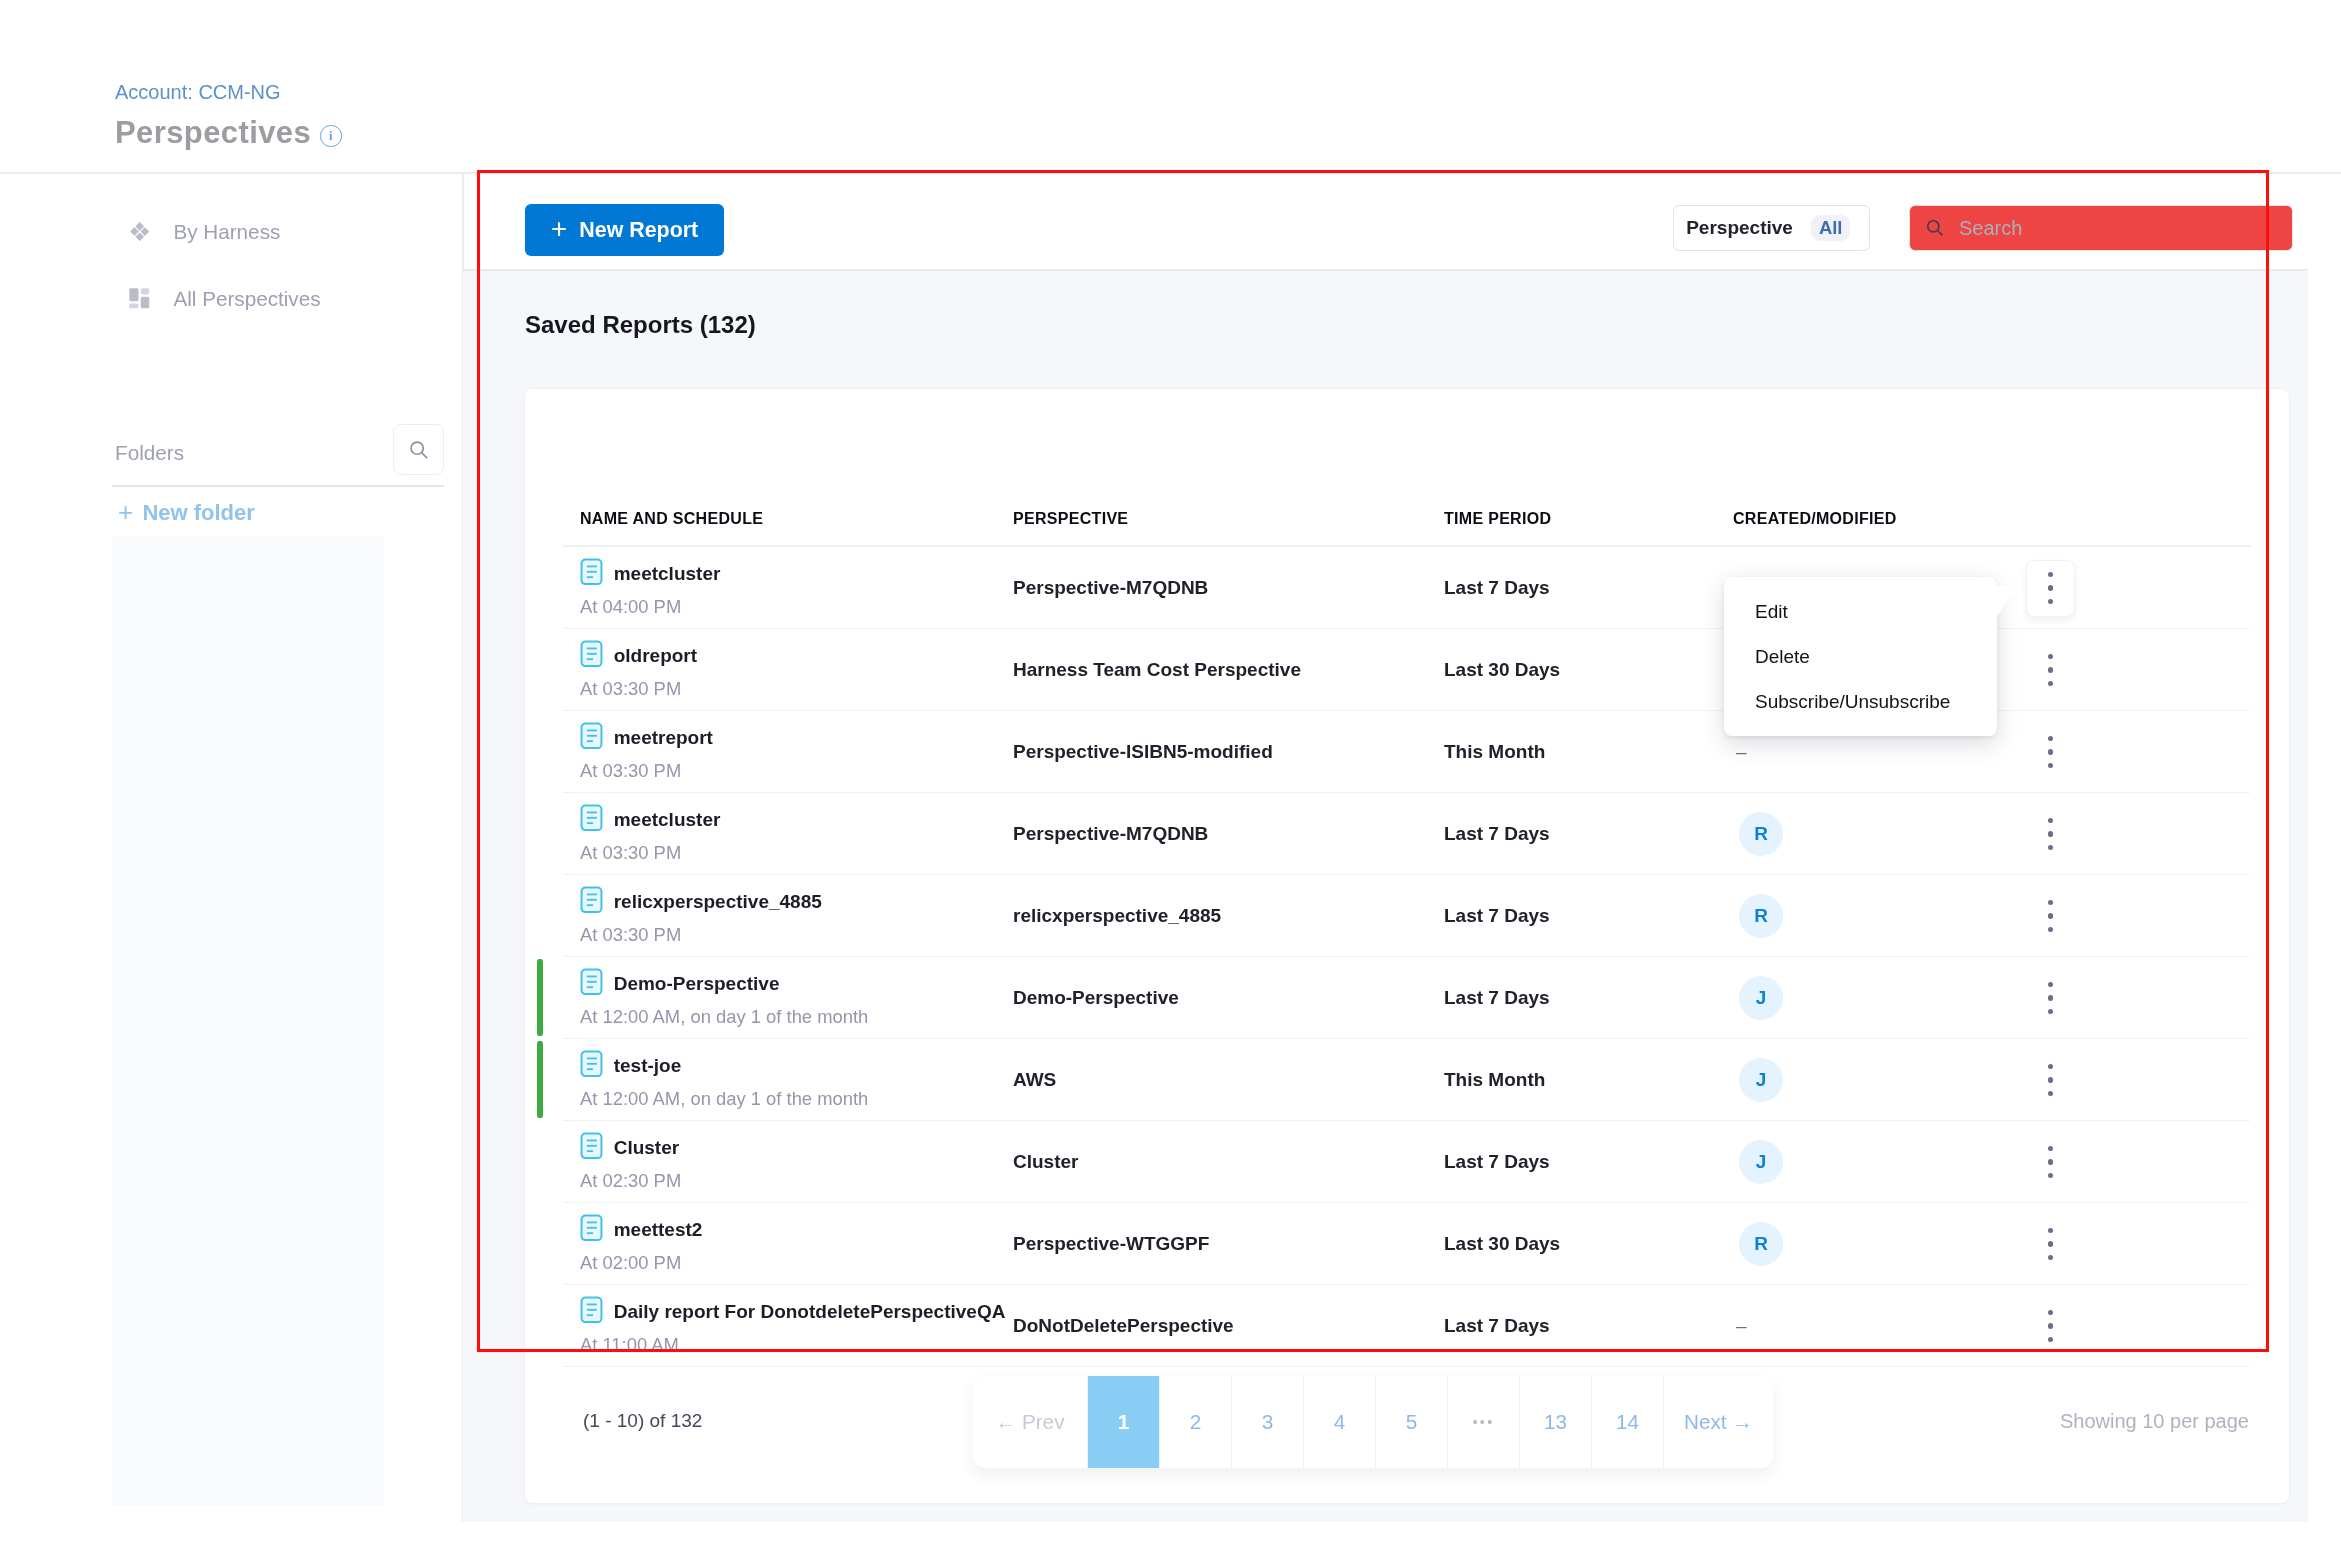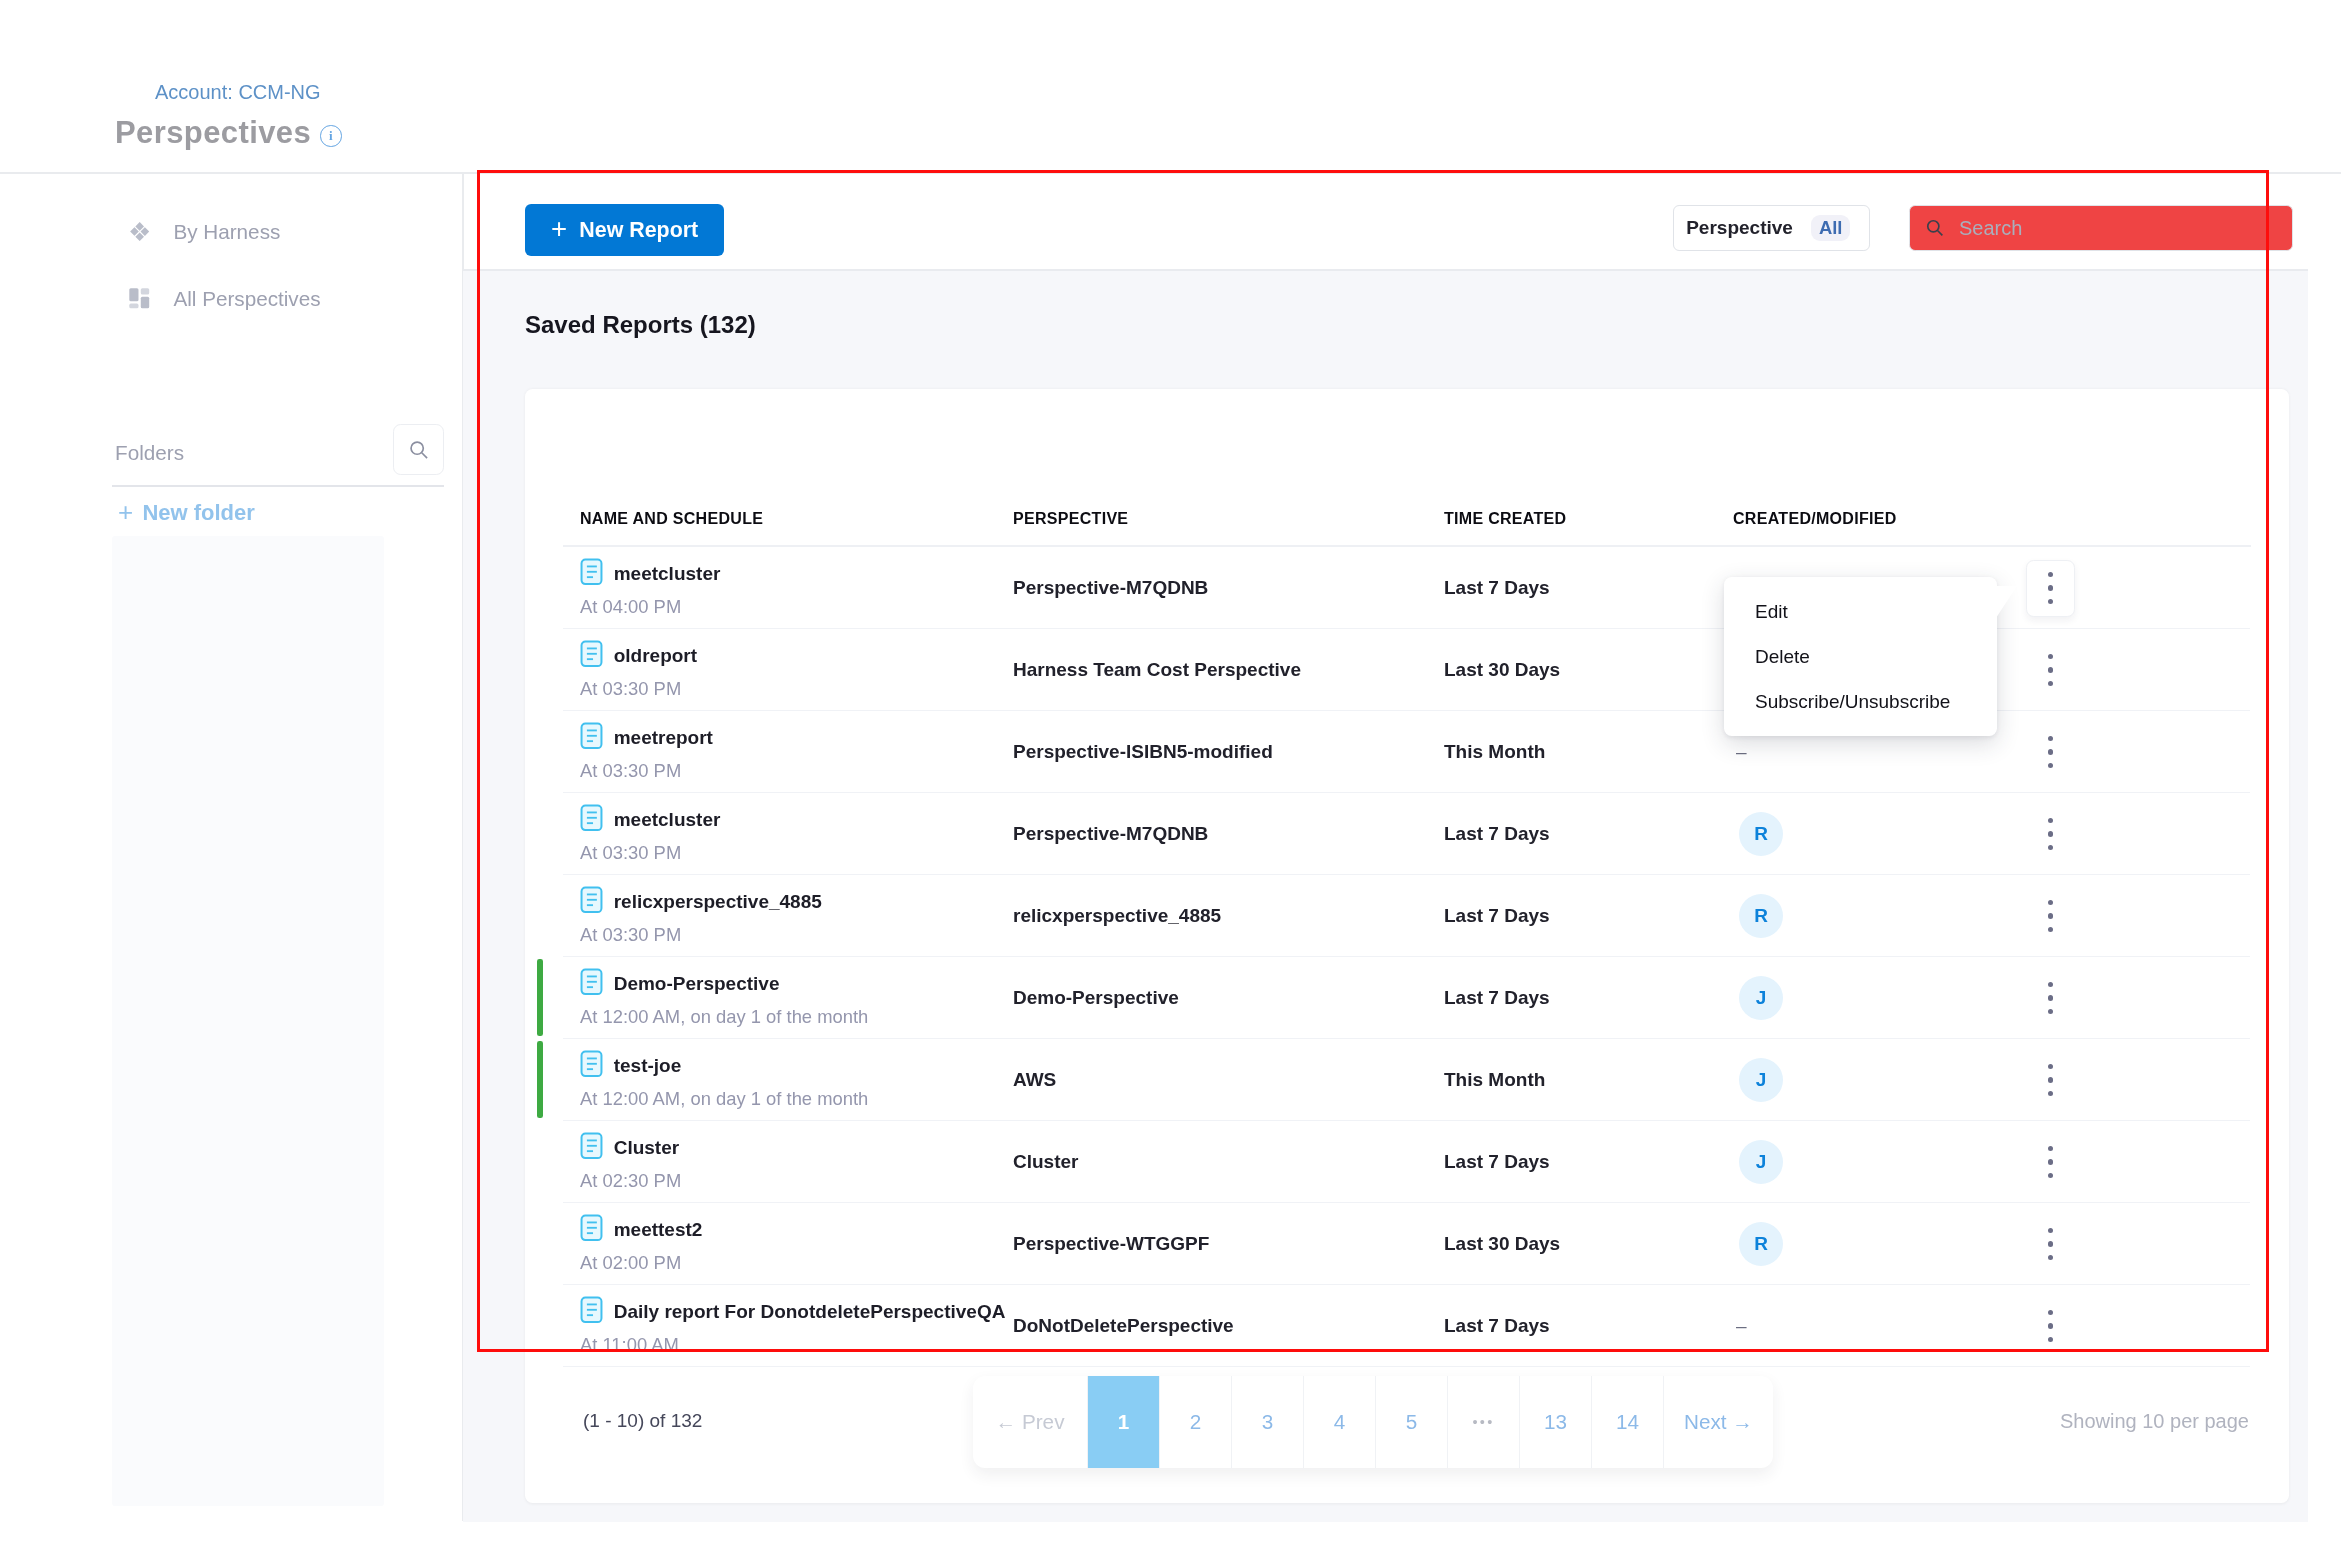--- a/index.html
+++ b/index.html
@@ -4,21 +4,21 @@
 <style>
   :root{
     --primary:#0278d5; --active-blue:#89cdf4; --red:#fe0d0c; --green:#3eaa42;
     --avatar-bg:#e4f3fd; --avatar-text:#0d82da;
   }
   *{box-sizing:border-box}
   body{margin:0;background:#fff;font-family:"Liberation Sans","DejaVu Sans",sans-serif;}
   .screen{position:relative;width:2342px;height:1561px;background:#fff;overflow:hidden;}
 
   
-  .account-link{position:absolute;left:115px;top:81px;font-size:20px;color:#5d91c7;font-weight:500;margin-left:40px;}
+  .account-link{position:absolute;left:115px;top:81px;font-size:20px;color:#5d91c7;font-weight:500;}
   .page-title-row{position:absolute;left:115px;top:115px;display:flex;align-items:center;gap:9px;}
   .page-title{font-size:31px;font-weight:700;color:#9c9ca1;letter-spacing:0.4px;}
   .info-icon{width:21.4px;height:21.4px;border:1.9px solid #63a4e2;border-radius:50%;color:#63a4e2;
     font-size:13px;font-weight:700;display:flex;align-items:center;justify-content:center;margin-top:6.1px;font-family:"Liberation Serif",serif;}
   .header-divider{position:absolute;left:0;top:172px;width:2342px;height:1.5px;background:#e9ebee;}
   .sidebar-divider{position:absolute;left:462px;top:172px;width:1.5px;height:1349px;background:#e9ebee;}
 
   
   .side-item{position:absolute;left:112px;width:332px;height:55px;display:flex;align-items:center;gap:20px;
     padding-left:13.8px;border-radius:6.1px;font-size:20.7px;color:#9da0b0;cursor:pointer;}
@@ -172,21 +172,21 @@
     <input type="text" placeholder="Search" style="">
   </div>
 
   <div class="section-title">Saved Reports (132)</div>
 
   <div class="card">
 
     <div class="thead">
       <div class="th">NAME AND SCHEDULE</div>
       <div class="th">PERSPECTIVE</div>
-      <div class="th">TIME CREATED</div>
+      <div class="th">TIME PERIOD</div>
       <div class="th">CREATED/MODIFIED</div>
       <div class="th"></div>
     </div>
     <div class="thead-divider"></div>
 
     <div class="tbody" id="table-body">
         <div class="trow">
 
     <div class="row-grid">
       <div class="c-name">

